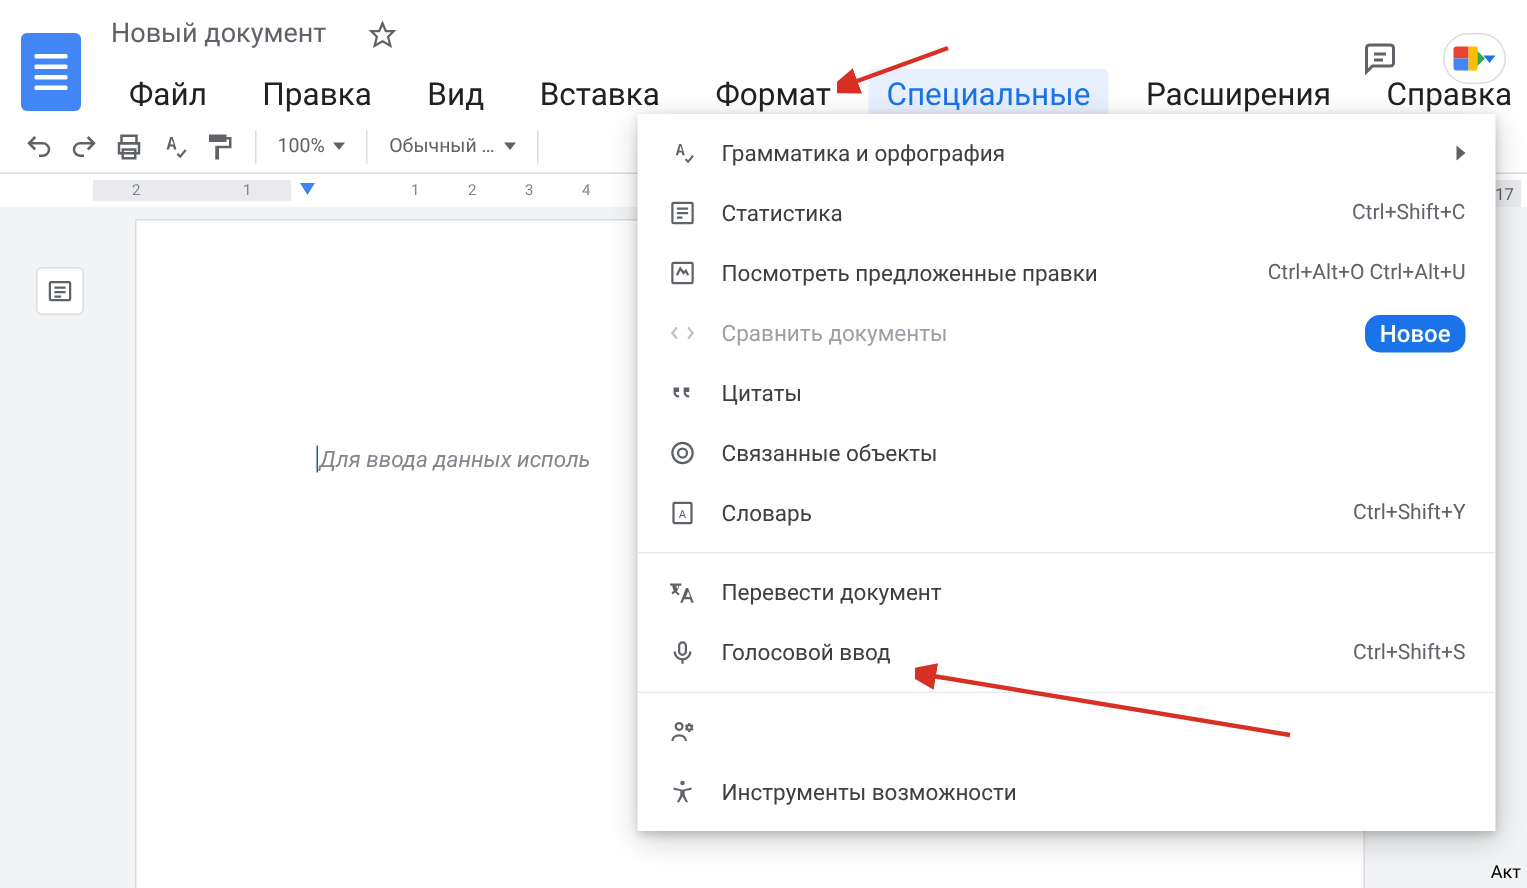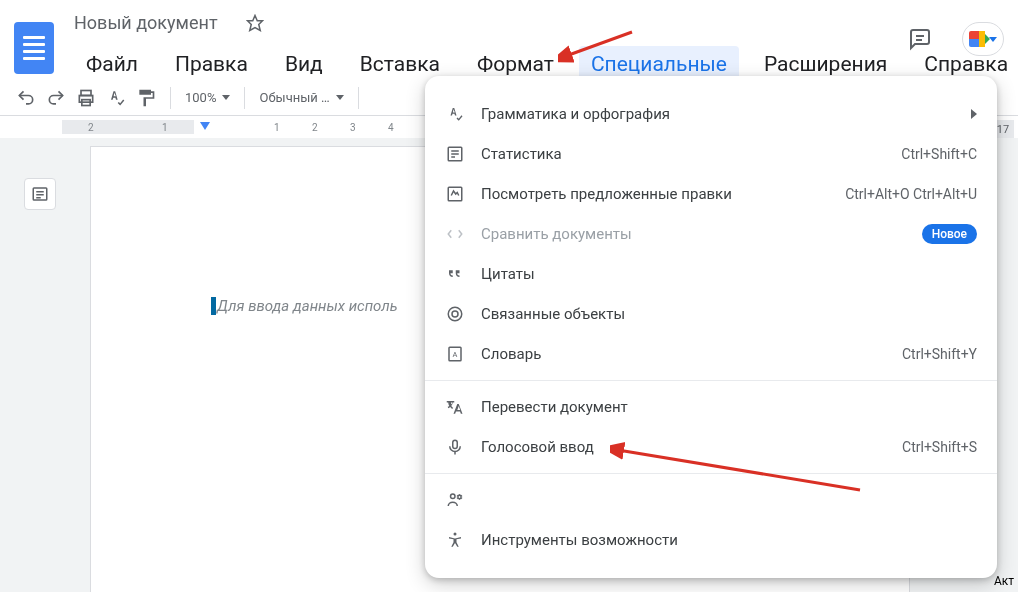--- a/index.html
+++ b/index.html
@@ -82,42 +82,42 @@
     position:absolute; left:24px; top:40px; width:32px;height:32px;
     border:1px solid #dadce0; border-radius:4px; background:#fff;
     display:flex;align-items:center;justify-content:center;color:#5f6368;cursor:pointer;
   }
   .page{
     position:absolute; left:90px; top:8px; width:820px; height:1100px;
     background:#fff; border:1px solid #dadce0;
     padding:150px 120px;
   }
   .cursor-line{
-    display:inline-block; border-left:5px solid #0369a1; padding-left:1px;
+    display:inline-block; border-left:1px solid #0369a1; padding-left:1px;
     font-style:italic; color:#80868b; font-size:15px;
   }
   
   .menu{
     position:absolute; left:425px; top:76px; width:572px;
-    background:#fff; border-radius:14px;
+    background:#fff; border-radius:0;
     box-shadow:0 2px 6px rgba(0,0,0,.2),0 6px 20px rgba(0,0,0,.19);
-    padding:18px 0; z-index:10;
+    padding:6px 0; z-index:10;
   }
   .mi{
     display:flex; align-items:center; height:40px; padding:0 20px;
     cursor:pointer; color:#3c4043; font-size:15px;
   }
   .mi.disabled{color:#9aa0a6;cursor:default;}
   .mi .ic{width:20px;height:20px;margin-right:16px;color:#5f6368;flex-shrink:0;display:flex;align-items:center;justify-content:center;}
   .mi.disabled .ic{color:#bdc1c6;}
   .mi .lbl{flex:1;}
   .mi .sc{color:#5f6368;font-size:14px;}
   .mi .sub{width:0;height:0;border-top:5px solid transparent;border-bottom:5px solid transparent;border-left:6px solid #5f6368;margin-left:10px;}
   .badge{
-    background:#1a73e8;color:#fff;font-size:12px;font-weight:500;
+    background:#1a73e8;color:#fff;font-size:16px;font-weight:500;
     padding:3px 10px;border-radius:10px;
   }
   .msep{height:1px;background:#e8eaed;margin:6px 0;}
   
   .arrow{position:absolute;z-index:20;pointer-events:none;}
   
   .watermark{position:absolute;right:4px;bottom:4px;font-size:12px;color:#000000;}
 </style>
 </head>
 <body>

